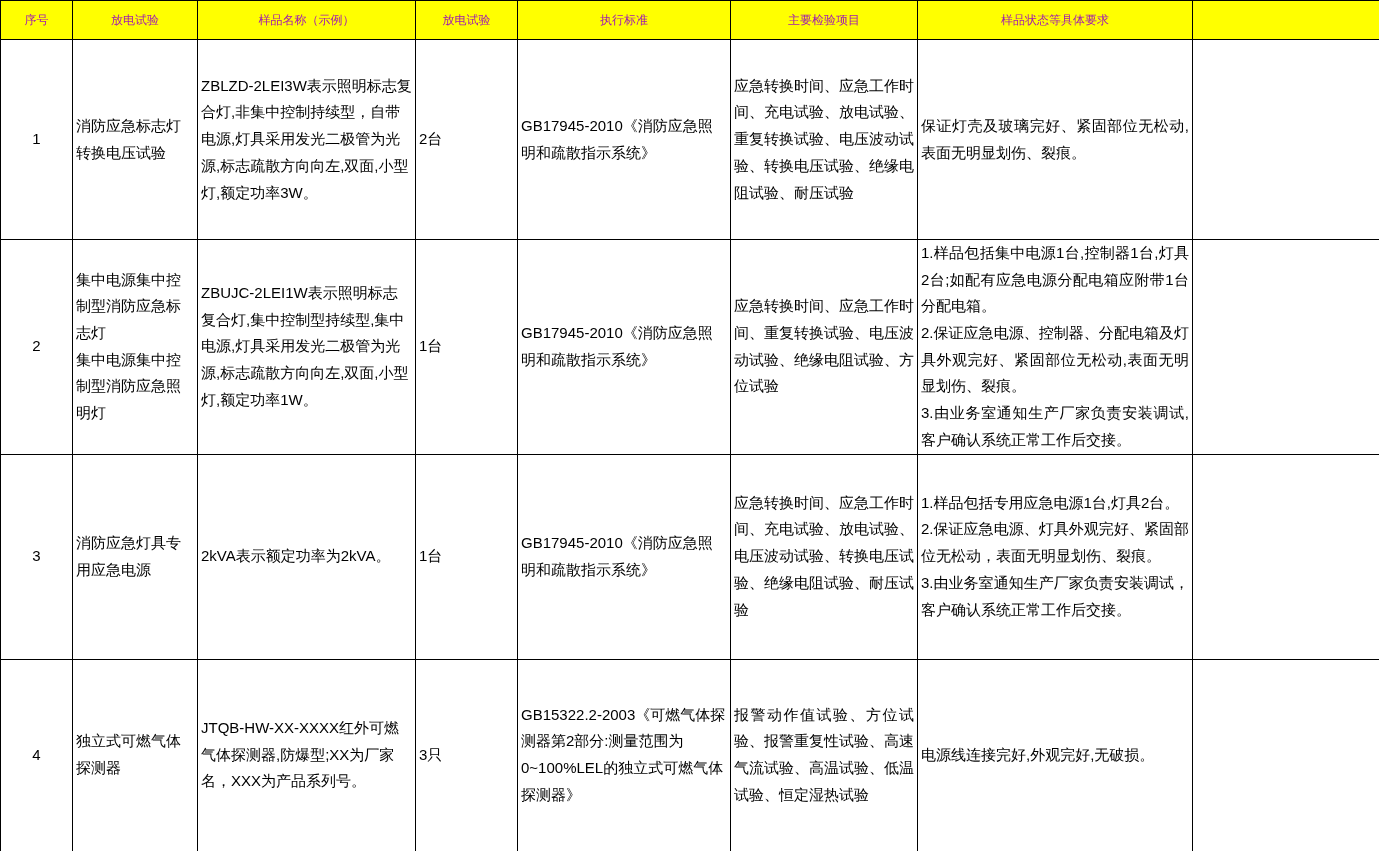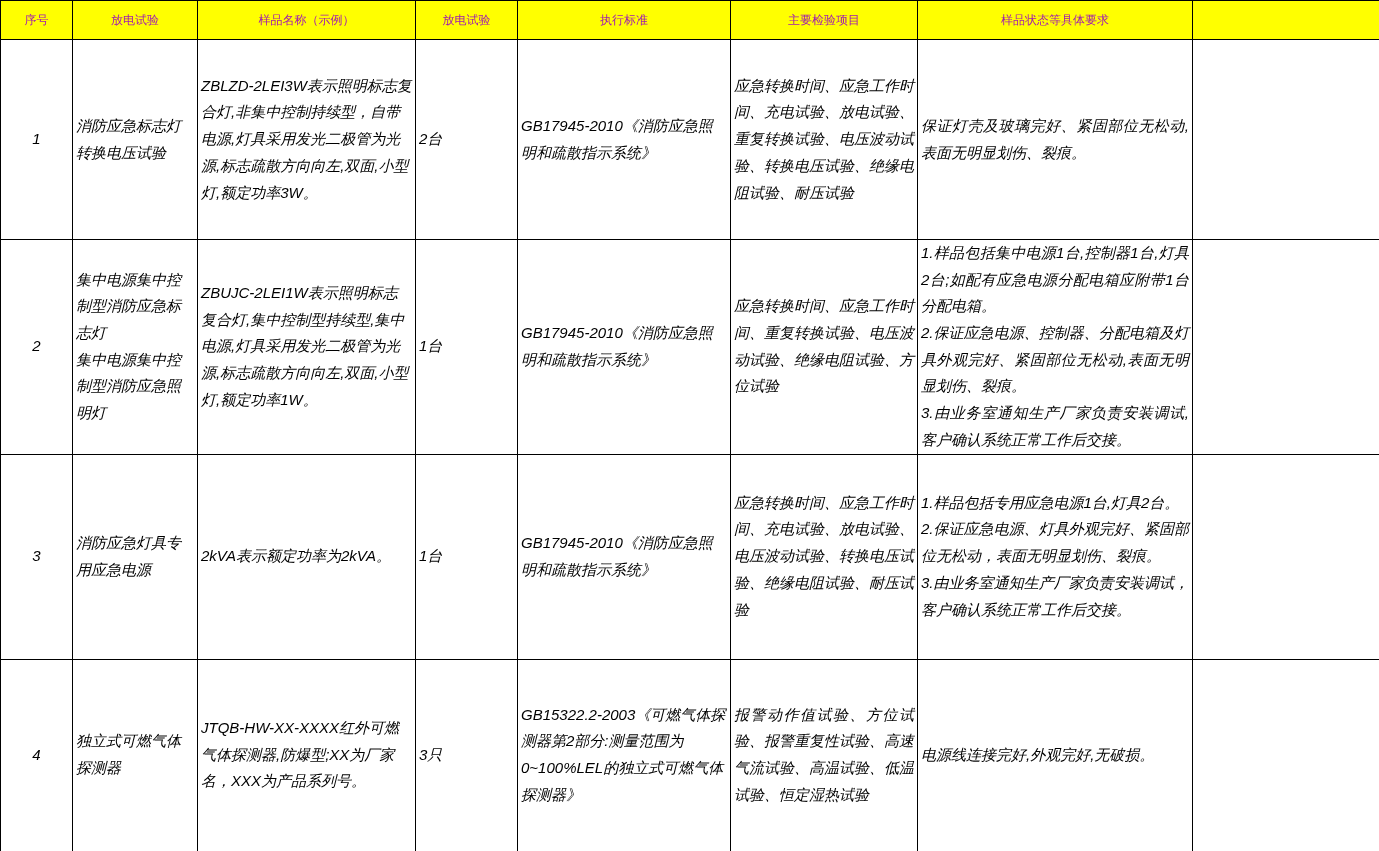--- a/index.html
+++ b/index.html
@@ -35,21 +35,20 @@
     color: #a21caf;
     font-weight: normal;
     font-size: 12px;
     text-align: center;
   }
   .sample-table td {
     color: #000000;
     font-size: 15px;
     line-height: 1.78;
     text-align: left;
-    font-style: italic;
   }
   
   .sample-table tbody tr:nth-child(1) { height: 200px; }
   .sample-table tbody tr:nth-child(2) { height: 205px; }
   .sample-table tbody tr:nth-child(3) { height: 205px; }
   .sample-table tbody tr:nth-child(4) { height: 193px; }
   .sample-table tbody tr:last-child td { border-bottom: 3px solid #000000; }
   
   .sample-table td:nth-child(1) { text-align: center; }
   .sample-table td:nth-child(2),

